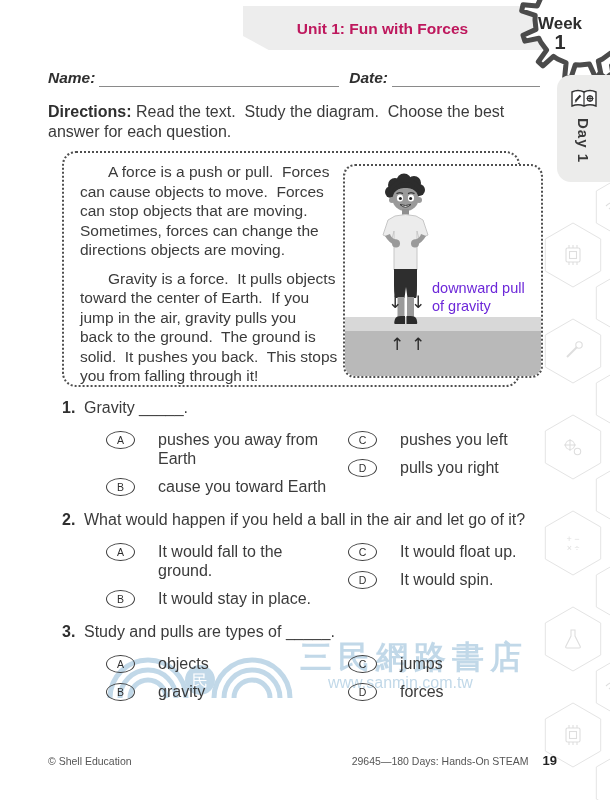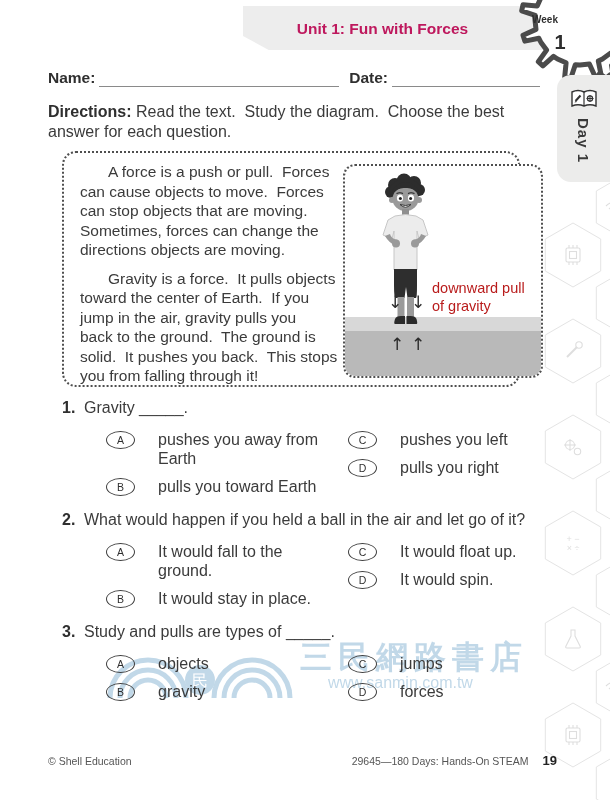--- a/index.html
+++ b/index.html
@@ -7,56 +7,56 @@
        font-family:"Liberation Sans",sans-serif;color:#3b3b3b;}
   .prewrap{white-space:pre-wrap;}
 
   
   .header-bar{position:absolute;left:243px;top:6px;width:367px;height:44px;background:#ededed;
     clip-path:polygon(0 0,100% 0,100% 100%,7% 100%,0 68%);z-index:1;}
   .header-title{position:absolute;left:0;right:88px;top:0;height:59px;line-height:46px;text-align:center;
     font-weight:bold;font-size:15.5px;color:#be185d;}
   .gear-badge{position:absolute;right:0;top:0;width:112px;height:106px;z-index:2;}
   .gear-badge svg{position:absolute;left:0;top:0;}
-  .week-label{position:absolute;left:34px;top:14px;width:56px;text-align:left;font-weight:bold;font-size:10px;color:#2e2e2e;}
+  .week-label{position:absolute;left:34px;top:14px;width:56px;text-align:center;font-weight:bold;font-size:17px;color:#2e2e2e;}
   .week-number{position:absolute;left:34px;top:31px;width:56px;text-align:center;font-weight:bold;font-size:20px;color:#2e2e2e;}
 
   
   #hex-strip{position:absolute;right:0;top:0;z-index:0;}
 
   
   .day-tab{position:absolute;left:557px;top:75px;width:53px;height:107px;background:#ececeb;
     border-radius:14px 0 0 14px;z-index:2;display:flex;flex-direction:column;align-items:center;}
   .day-tab-icon{margin-top:13px;}
   .day-tab-label{margin-top:8px;writing-mode:vertical-rl;font-weight:bold;font-size:15px;color:#3a3a3a;letter-spacing:1px;}
 
   
   .name-date-row{position:absolute;left:48px;top:68px;width:492px;display:flex;align-items:flex-end;font-size:15.5px;}
-  .nd-label{font-weight:bold;color:#2f2f2f;white-space:nowrap;}
+  .nd-label{font-weight:bold;color:#2f2f2f;white-space:nowrap;font-style:italic;}
   .write-line{border-bottom:1.5px solid #8a8a8a;height:18px;}
   .line-name{flex:1;margin-left:4px;margin-right:10px;}
   .line-date{width:148px;margin-left:4px;}
 
   
   .directions{position:absolute;left:48px;top:102px;width:500px;font-size:16px;line-height:20px;}
   .directions b{color:#2f2f2f;}
 
   
   .passage-box{position:absolute;left:62px;top:151px;width:458px;height:236px;border:2px dotted #4f4f4f;
     border-radius:14px;box-sizing:border-box;z-index:1;}
   .passage-text{position:absolute;left:8px;top:9px;width:274px;font-size:15.5px;line-height:19.5px;}
   .passage-text p{margin:0 0 9px 8px;text-indent:28px;}
 
   
   .diagram-box{position:absolute;left:343px;top:164px;width:200px;height:214px;background:#fff;
     border:2px dotted #4f4f4f;border-radius:12px;box-sizing:border-box;overflow:hidden;z-index:2;}
   .ground-light{position:absolute;left:0;right:0;top:151px;height:14px;background:#d8d8d8;}
   .ground-dark{position:absolute;left:0;right:0;top:165px;bottom:0;background:#b9b9b9;}
   .boy{position:absolute;left:26px;top:7px;}
-  .diagram-label{position:absolute;font-size:14.5px;line-height:17.5px;color:#b91c1c;}
+  .diagram-label{position:absolute;font-size:14.5px;line-height:17.5px;color:#6d28d9;}
   .label-gravity{left:87px;top:114px;}
   .label-ground{left:81px;top:169px;}
   .arrow{position:absolute;font-size:17px;color:#2c2c2c;font-family:"DejaVu Sans",sans-serif;}
   .ad1{left:43px;top:126px;} .ad2{left:66px;top:126px;}
   .au1{left:45px;top:168px;} .au2{left:66px;top:168px;}
 
   
   .questions{position:absolute;left:62px;top:396px;width:482px;z-index:1;}
   .question{position:absolute;left:0;width:100%;}
   .q1{top:2px;} .q2{top:114px;} .q3{top:226px;}
@@ -281,21 +281,21 @@
     </div>
     <div class="q-options">
       <div class="opt-col col-a">
         <div class="opt">
           <span class="opt-letter">A</span>
           <span class="opt-text prewrap">pushes you away from
 Earth</span>
         </div>
         <div class="opt">
           <span class="opt-letter">B</span>
-          <span class="opt-text prewrap">pulls you toward Earth</span>
+          <span class="opt-text prewrap">cause you toward Earth</span>
         </div>
       </div>
       <div class="opt-col col-b">
         <div class="opt">
           <span class="opt-letter">C</span>
           <span class="opt-text prewrap">pushes you left</span>
         </div>
         <div class="opt">
           <span class="opt-letter">D</span>
           <span class="opt-text prewrap">pulls you right</span>

